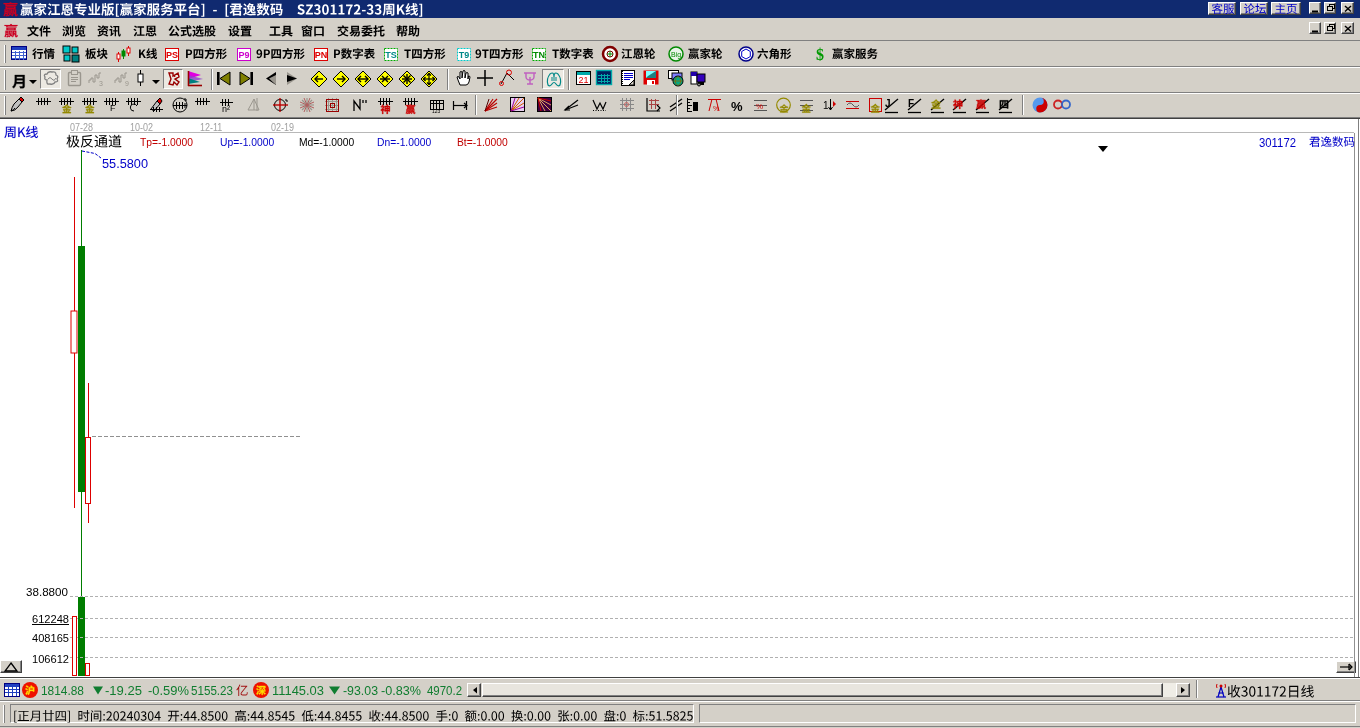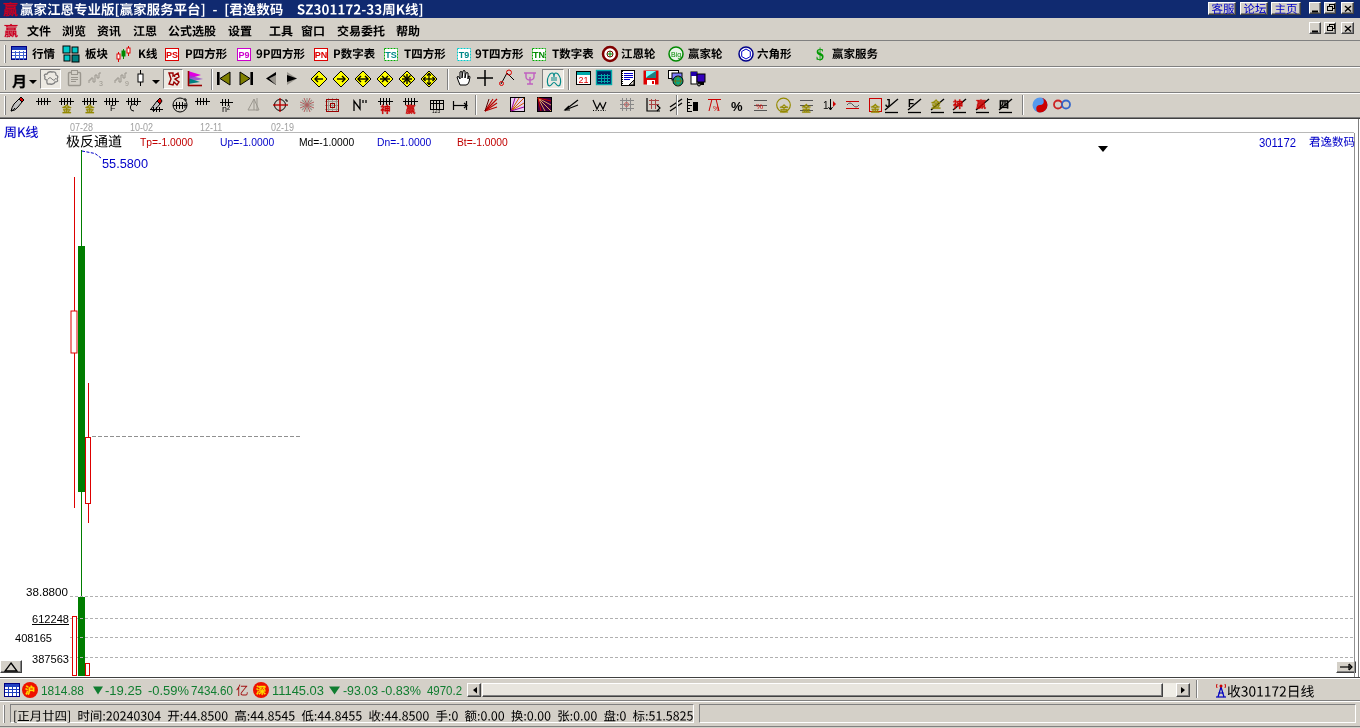--- a/index.html
+++ b/index.html
@@ -29,30 +29,30 @@
 <div class="abs" style="left:140px;top:135.5px;font:11.5px 'Liberation Sans',sans-serif;color:#c00000;white-space:pre;transform:scaleX(0.8962);transform-origin:0 0;">Tp=-1.0000</div>
 <div class="abs" style="left:220px;top:135.5px;font:11.5px 'Liberation Sans',sans-serif;color:#0000c8;white-space:pre;transform:scaleX(0.8962);transform-origin:0 0;">Up=-1.0000</div>
 <div class="abs" style="left:299px;top:135.5px;font:11.5px 'Liberation Sans',sans-serif;color:#000000;white-space:pre;transform:scaleX(0.8962);transform-origin:0 0;">Md=-1.0000</div>
 <div class="abs" style="left:377px;top:135.5px;font:11.5px 'Liberation Sans',sans-serif;color:#0000c8;white-space:pre;transform:scaleX(0.8962);transform-origin:0 0;">Dn=-1.0000</div>
 <div class="abs" style="left:457px;top:135.5px;font:11.5px 'Liberation Sans',sans-serif;color:#c00000;white-space:pre;transform:scaleX(0.8962);transform-origin:0 0;">Bt=-1.0000</div>
 <div class="abs" style="left:102px;top:157px;font:12px 'Liberation Sans',sans-serif;color:#0000c8;white-space:pre;transform:scaleX(1.0602);transform-origin:0 0;">55.5800</div>
 <div class="abs" style="left:1259px;top:135.5px;font:12px 'Liberation Sans',sans-serif;color:#0000c8;white-space:pre;transform:scaleX(0.9448);transform-origin:0 0;">301172</div>
 <div class="abs" style="left:78px;top:246px;width:7px;height:246px;background:#007d00;"></div>
 <div class="abs" style="left:26px;top:586px;font:11px 'Liberation Sans',sans-serif;color:#000;white-space:pre;transform:scaleX(1.0561);transform-origin:0 0;">38.8800</div>
 <div class="abs" style="left:32px;top:612.5px;font:11px 'Liberation Sans',sans-serif;color:#000;white-space:pre;transform:scaleX(1.0076);transform-origin:0 0;text-decoration:underline;">612248</div>
-<div class="abs" style="left:15px;top:632px;font:11px 'Liberation Sans',sans-serif;color:#000;white-space:pre;transform:scaleX(1.0076);transform-origin:0 0;">408165</div>
-<div class="abs" style="left:32px;top:652.5px;font:11px 'Liberation Sans',sans-serif;color:#000;white-space:pre;transform:scaleX(1.0076);transform-origin:0 0;">387563</div>
+<div class="abs" style="left:32px;top:632px;font:11px 'Liberation Sans',sans-serif;color:#000;white-space:pre;transform:scaleX(1.0076);transform-origin:0 0;">408165</div>
+<div class="abs" style="left:32px;top:652.5px;font:11px 'Liberation Sans',sans-serif;color:#000;white-space:pre;transform:scaleX(1.0076);transform-origin:0 0;">106612</div>
 <div class="abs" style="left:78px;top:597px;width:7px;height:79px;background:#007d00;"></div>
 <div class="abs btn" style="left:0px;top:660px;width:22px;height:13px;"></div>
 <div class="abs btn" style="left:1336px;top:661px;width:20px;height:12px;"></div>
 <div class="abs" style="left:0px;top:678px;width:1360px;height:22px;background:#d4d0c8;"></div>
 <div class="abs" style="left:41px;top:684px;font:12px 'Liberation Sans',sans-serif;color:#107d30;white-space:pre;transform:scaleX(0.9910);transform-origin:0 0;">1814.88</div>
 <div class="abs" style="left:105px;top:684px;font:12px 'Liberation Sans',sans-serif;color:#107d30;white-space:pre;transform:scaleX(1.0873);transform-origin:0 0;">-19.25</div>
 <div class="abs" style="left:148px;top:684px;font:12px 'Liberation Sans',sans-serif;color:#107d30;white-space:pre;transform:scaleX(1.0781);transform-origin:0 0;">-0.59%</div>
-<div class="abs" style="left:191px;top:684px;font:12px 'Liberation Sans',sans-serif;color:#107d30;white-space:pre;transform:scaleX(0.9680);transform-origin:0 0;">7434.60</div>
+<div class="abs" style="left:191px;top:684px;font:12px 'Liberation Sans',sans-serif;color:#107d30;white-space:pre;transform:scaleX(0.9680);transform-origin:0 0;">5155.23</div>
 <div class="abs" style="left:272px;top:684px;font:12px 'Liberation Sans',sans-serif;color:#107d30;white-space:pre;transform:scaleX(1.0771);transform-origin:0 0;">11145.03</div>
 <div class="abs" style="left:343px;top:684px;font:12px 'Liberation Sans',sans-serif;color:#107d30;white-space:pre;transform:scaleX(1.0285);transform-origin:0 0;">-93.03</div>
 <div class="abs" style="left:381px;top:684px;font:12px 'Liberation Sans',sans-serif;color:#107d30;white-space:pre;transform:scaleX(1.0518);transform-origin:0 0;">-0.83%</div>
 <div class="abs" style="left:427px;top:684px;font:12px 'Liberation Sans',sans-serif;color:#107d30;white-space:pre;transform:scaleX(0.9537);transform-origin:0 0;">4970.2</div>
 <div class="abs btn" style="left:467px;top:683px;width:14px;height:14px;"></div>
 <div class="abs btn" style="left:482px;top:683px;width:681px;height:14px;background:#e8e5de"></div>
 <div class="abs" style="left:1163px;top:683px;width:13px;height:14px;background:#efede6;"></div>
 <div class="abs btn" style="left:1176px;top:683px;width:14px;height:14px;"></div>
 <div class="abs" style="left:0px;top:700px;width:1360px;height:28px;background:#d4d0c8;"></div>
 <div class="abs sunk" style="left:10px;top:704px;width:684px;height:19px;"></div>

